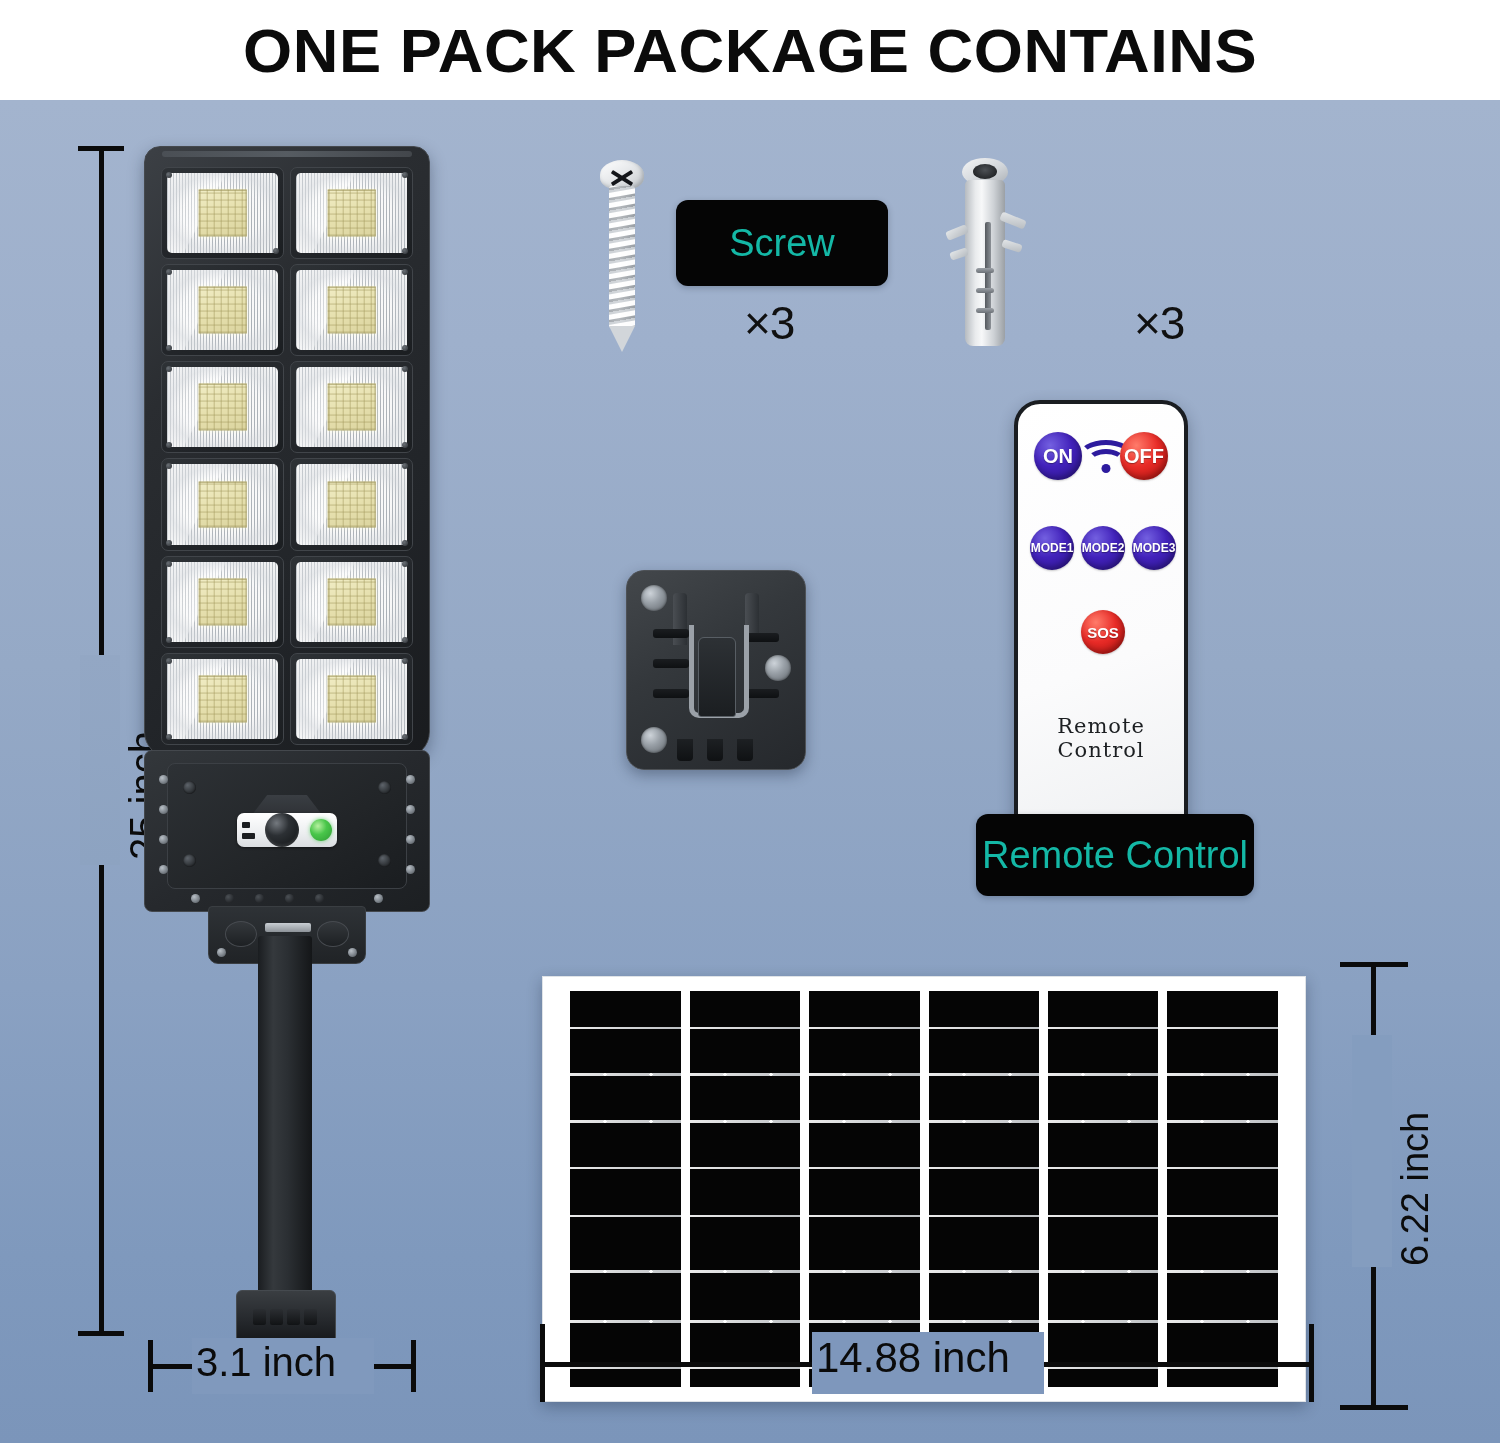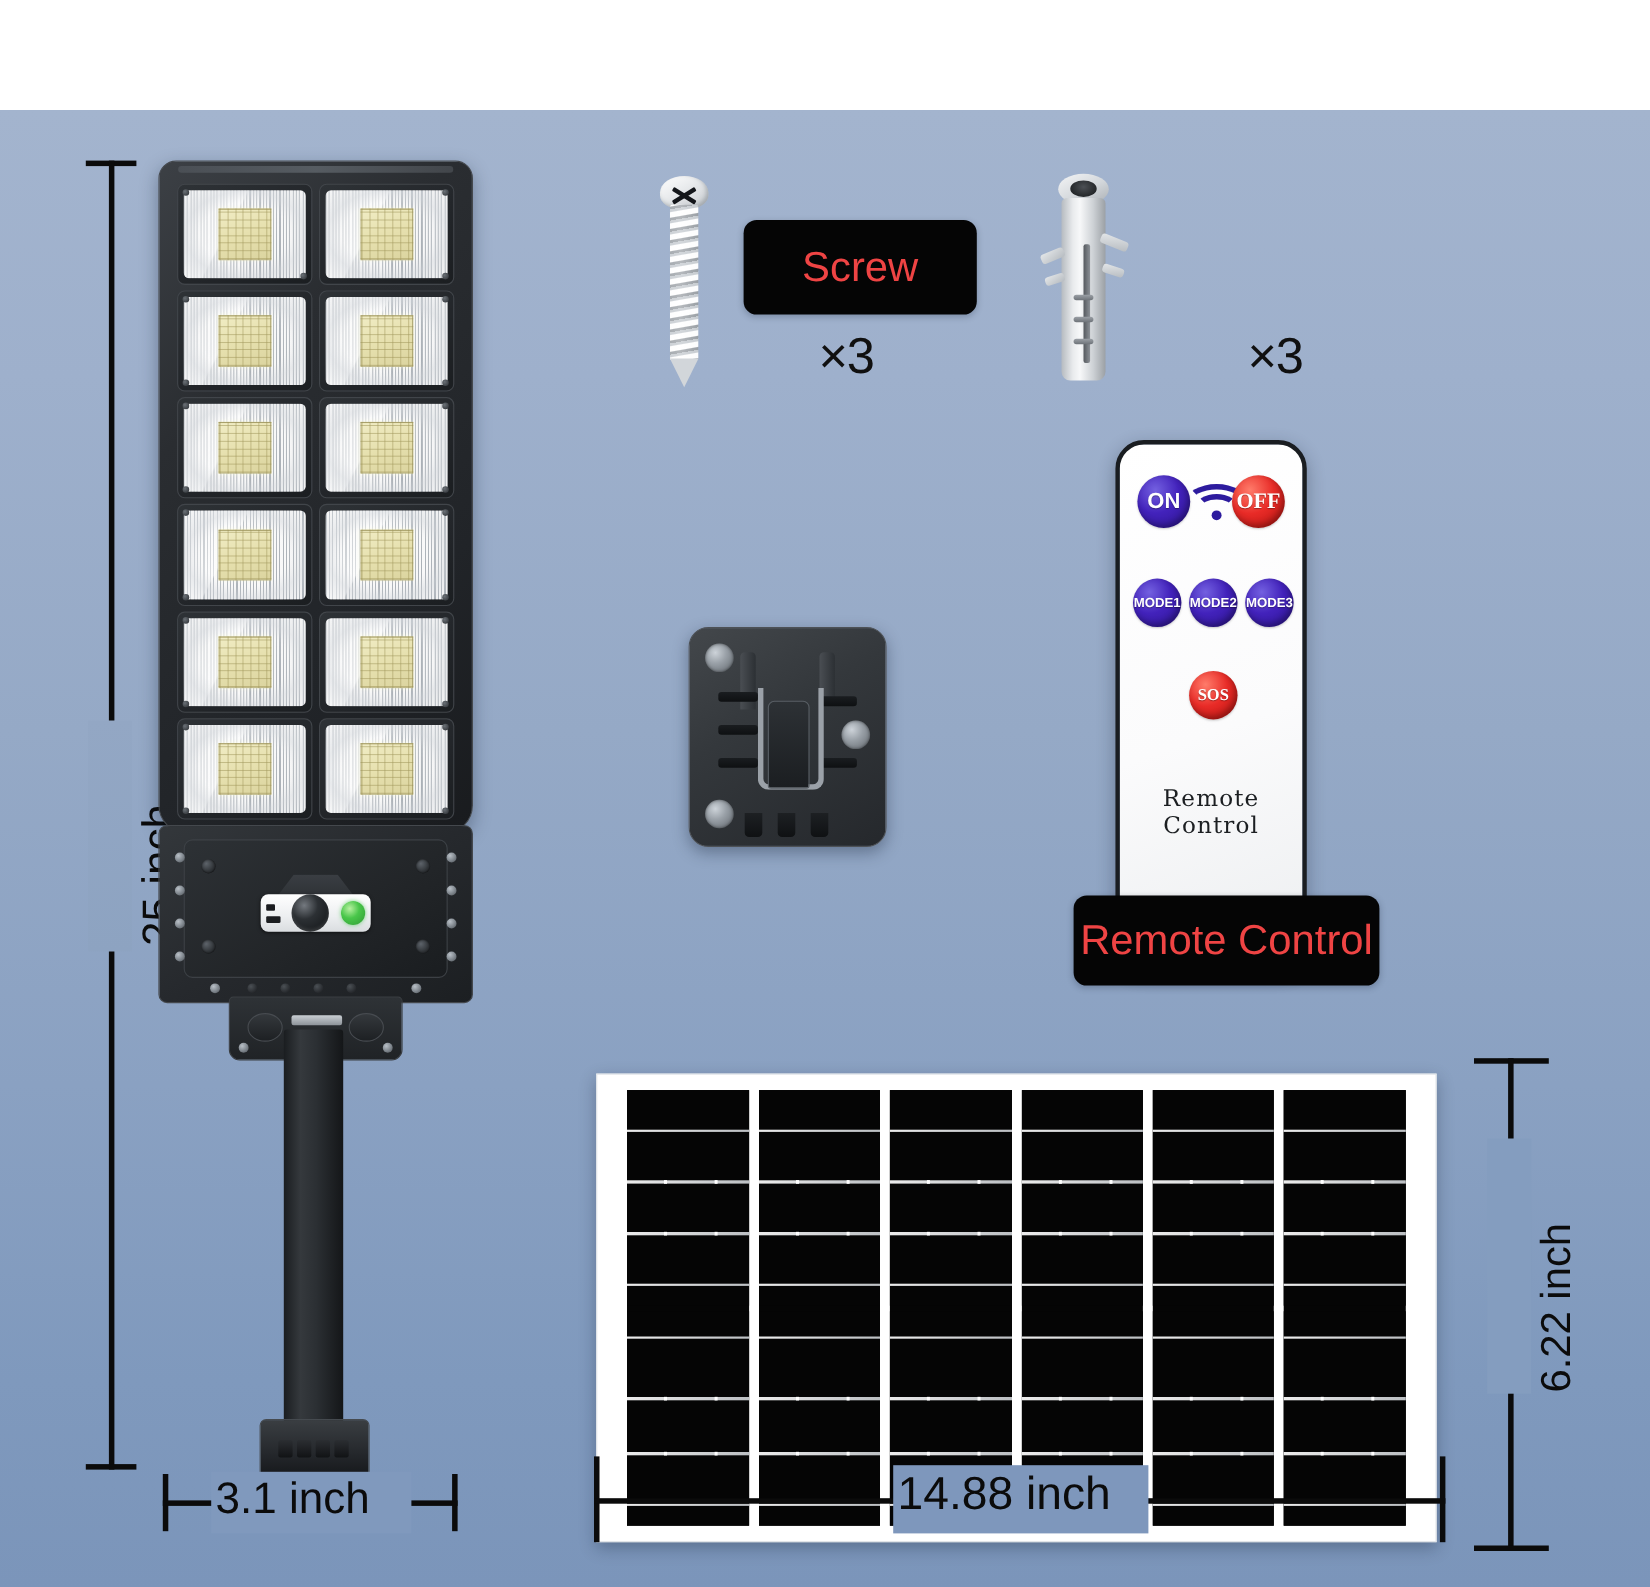--- a/index.html
+++ b/index.html
@@ -59,21 +59,21 @@
   .abs { position: absolute; }
 
   
   .pill {
     position: absolute;
     background: #050505;
     border-radius: 12px;
     display: flex;
     align-items: center;
     justify-content: center;
-    color: #ef4444;
+    color: #14b8a6;
     font-family: "Liberation Sans Narrow", "Liberation Sans", sans-serif;
     font-weight: normal;
     text-align: center;
     line-height: 1.12;
     box-shadow: 0 2px 6px rgba(20,30,50,0.25);
   }
 
   
   .mult {
     position: absolute;
@@ -459,21 +459,21 @@
     display: flex;
     align-items: center;
     justify-content: center;
     color: #ffffff;
     font-family: "Liberation Sans Narrow", "Liberation Sans", sans-serif;
     font-weight: bold;
     text-shadow: 0 1px 1px rgba(0,0,0,0.35);
     box-shadow: inset -2px -3px 6px rgba(0,0,0,0.3), 0 1px 2px rgba(0,0,0,0.22);
   }
   .rbtn.blue  { background: radial-gradient(circle at 34% 28%, #7360e0 0%, #4222bb 45%, #2d1490 100%); }
-  .rbtn.red   { background: radial-gradient(circle at 34% 28%, #ff7b6a 0%, #e82b27 46%, #b4120f 100%); font-family: Liberation Serif, serif; }
+  .rbtn.red   { background: radial-gradient(circle at 34% 28%, #ff7b6a 0%, #e82b27 46%, #b4120f 100%); }
   .wifi-icon {
     position: absolute;
     width: 52px; height: 36px;
   }
   .wifi-icon span {
     position: absolute;
     left: 50%;
     transform: translateX(-50%);
     border: 5px solid #2d1b9e;
     border-bottom-color: transparent;
@@ -545,20 +545,23 @@
     background-repeat: repeat-x;
   }
   .busbar.thin { height: 2px; }
   .busbar.thin::after { background-image: none; }
 </style>
 </head>
 <body>
 
 <div id="page">
 
+  <div class="header">
+    <div class="header-title">ONE PACK PACKAGE CONTAINS</div>
+  </div>
 
   <div class="stage">
 
     <div>
       <div class="dimcap-h" style="left:78px; top:46px; width:46px;"></div>
       <div class="dimline-v" style="left:99px; top:46px; height:1190px;"></div>
       <div class="dimcap-h" style="left:78px; top:1231px; width:46px;"></div>
 
       <div class="abs" style="left:80px; top:555px; width:40px; height:210px; background:linear-gradient(180deg,#93a7c4,#8da3c1);"></div>
       <div class="dimlabel vert" style="left:122px; top:760px; font-size:40px;">25 inch</div>

